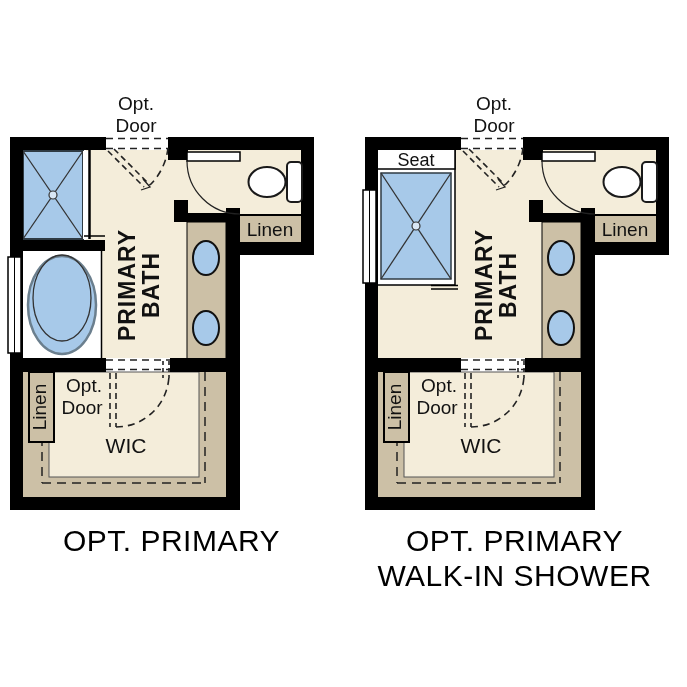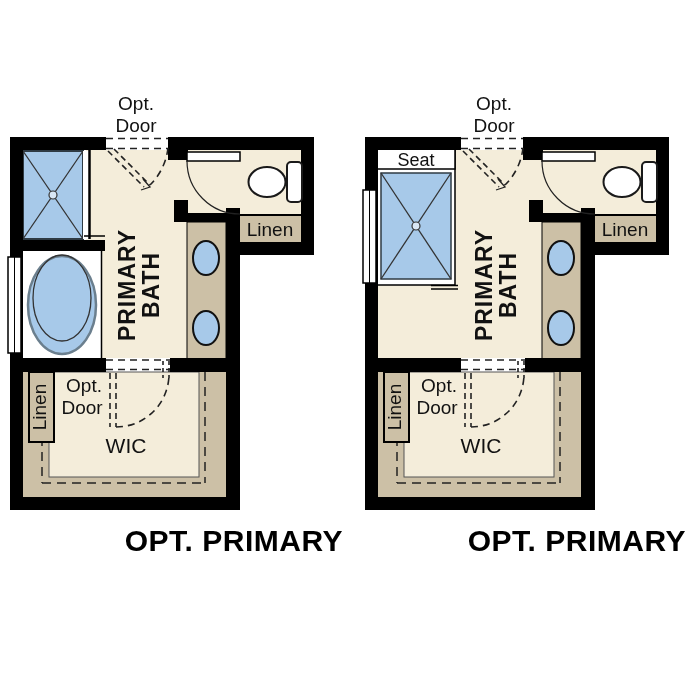--- a/index.html
+++ b/index.html
@@ -2,21 +2,21 @@
 <html style="--floor-cream: #f4edda; --cabinet-tan: #ccc0a6; --fixture-blue: #a7c9e9; --wall-black: #000000; --line-dark: #222222; --caption-black: #000000;"><head>
 <meta charset="utf-8">
 <style>
   html,body{margin:0;padding:0;background:#fff;}
   body{width:687px;height:687px;font-family:"Liberation Sans",sans-serif;}
   .canvas{display:flex;width:687px;}
   .plan{width:343px;}
   .plan svg{display:block;}
   .plan-left svg{margin:85px 0 0 2px;}
   .plan-right svg{margin:85px 0 0 14px;}
-  .caption{margin-top:8px;text-align:right;font-weight:bold;font-size:30px;
+  .caption{margin-top:8px;text-align:center;font-weight:normal;font-size:30px;
            line-height:35px;letter-spacing:.5px;color:var(--caption-black,#000);}
   
   .f-cream{fill:var(--floor-cream,#f4edda);}
   .f-tan{fill:var(--cabinet-tan,#ccc0a6);}
   .f-blue{fill:var(--fixture-blue,#a7c9e9);}
   .f-wall{fill:var(--wall-black,#000);}
   .f-white{fill:#fff;}
   .s-dark{stroke:var(--line-dark,#222);fill:none;}
   .s-thin{stroke:#555;stroke-width:1;}
   text{fill:#111;}
@@ -230,16 +230,17 @@
         <text class="lbl-room" x="142" y="193" text-anchor="middle">PRIMARY</text>
         <text class="lbl-room" x="142" y="217" text-anchor="middle">BATH</text>
       </g>
       <text class="lbl" x="82" y="307" text-anchor="middle">Opt.</text>
       <text class="lbl" x="80" y="329" text-anchor="middle">Door</text>
       <text class="lbl-wic" x="124" y="368" text-anchor="middle">WIC</text>
     </svg>
 
     <div class="caption">
       <div>OPT. PRIMARY</div>
+      <div>WALK-IN SHOWER</div>
     </div>
   </div>
 
 </div>
 
 </body></html>

